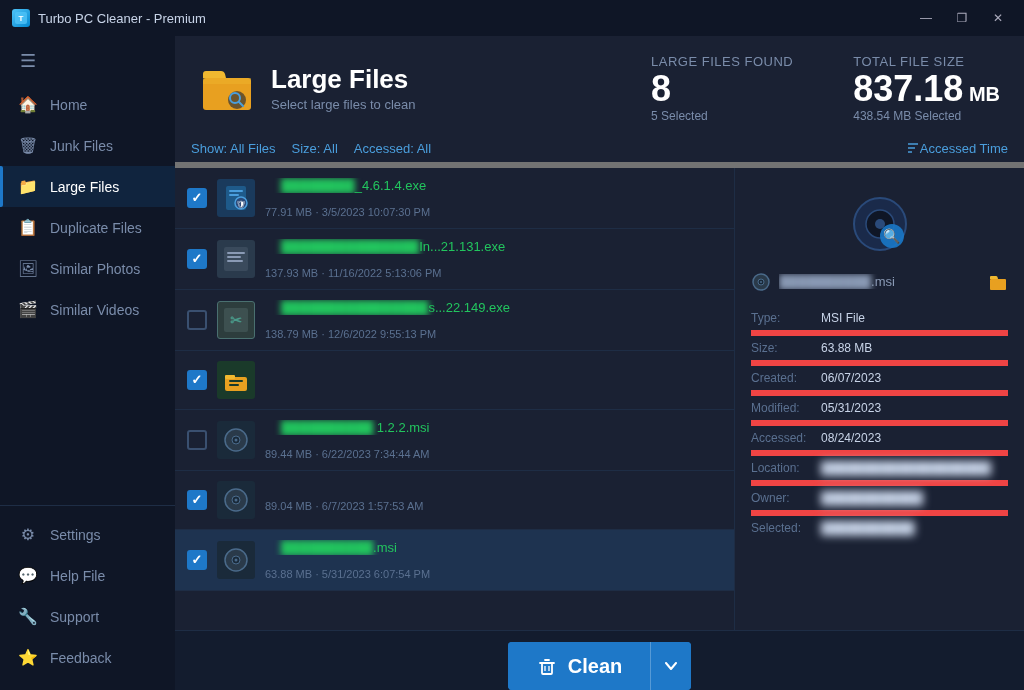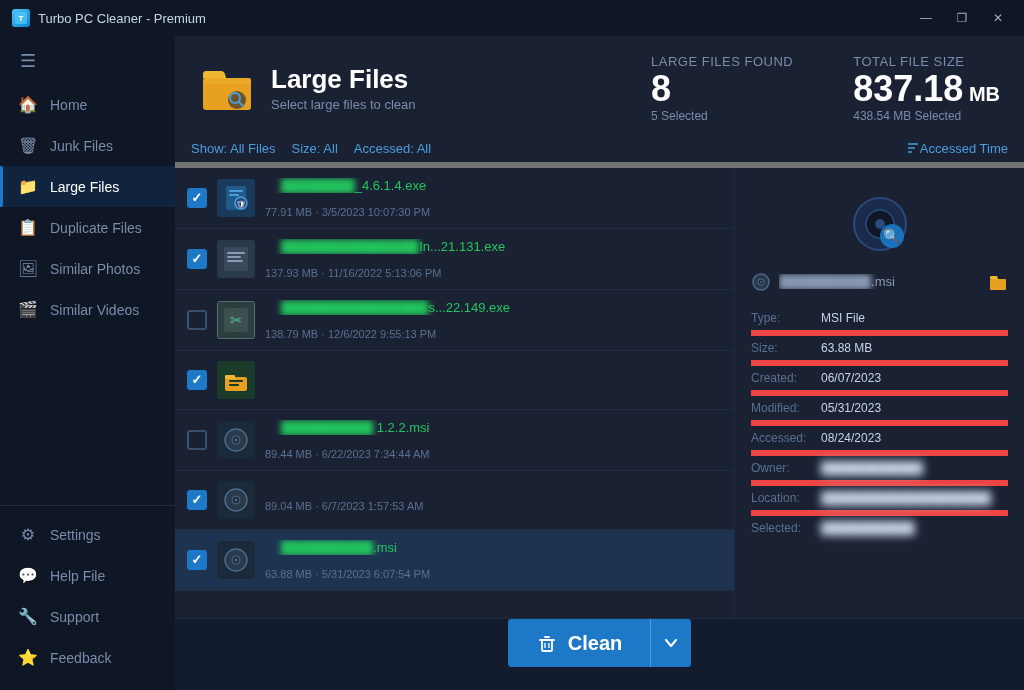--- a/index.html
+++ b/index.html
@@ -335,24 +335,24 @@
       color: #c8d4e8;
       flex: 1;
     }
     .detail-val.blurred {
       filter: blur(4px);
       user-select: none;
     }
 
     
     .bottom-bar {
-      height: 72px;
+      height: 60px;
       background: #131c2e;
       display: flex;
-      align-items: flex-start;
+      align-items: flex-end;
       justify-content: center;
       border-top: 1px solid #1e2d45;
       flex-shrink: 0;
     }
     .clean-btn {
       display: flex;
       align-items: center;
       background: #1e78c8;
       border: none;
       border-radius: 4px;
@@ -676,26 +676,26 @@
           </div>
           <div class="detail-row">
             <span class="detail-key">Modified:</span>
             <span class="detail-val">05/31/2023</span>
           </div>
           <div class="detail-row">
             <span class="detail-key">Accessed:</span>
             <span class="detail-val">08/24/2023</span>
           </div>
           <div class="detail-row">
+            <span class="detail-key">Location:</span>
+            <span class="detail-val blurred">████████████████████</span>
+          </div>
+          <div class="detail-row">
             <span class="detail-key">Owner:</span>
             <span class="detail-val blurred">████████████</span>
-          </div>
-          <div class="detail-row">
-            <span class="detail-key">Location:</span>
-            <span class="detail-val blurred">████████████████████</span>
           </div>
           <div class="detail-row">
             <span class="detail-key">Selected:</span>
             <span class="detail-val blurred">███████████</span>
           </div>
         </div>
 
       </div>
 
     </div>

